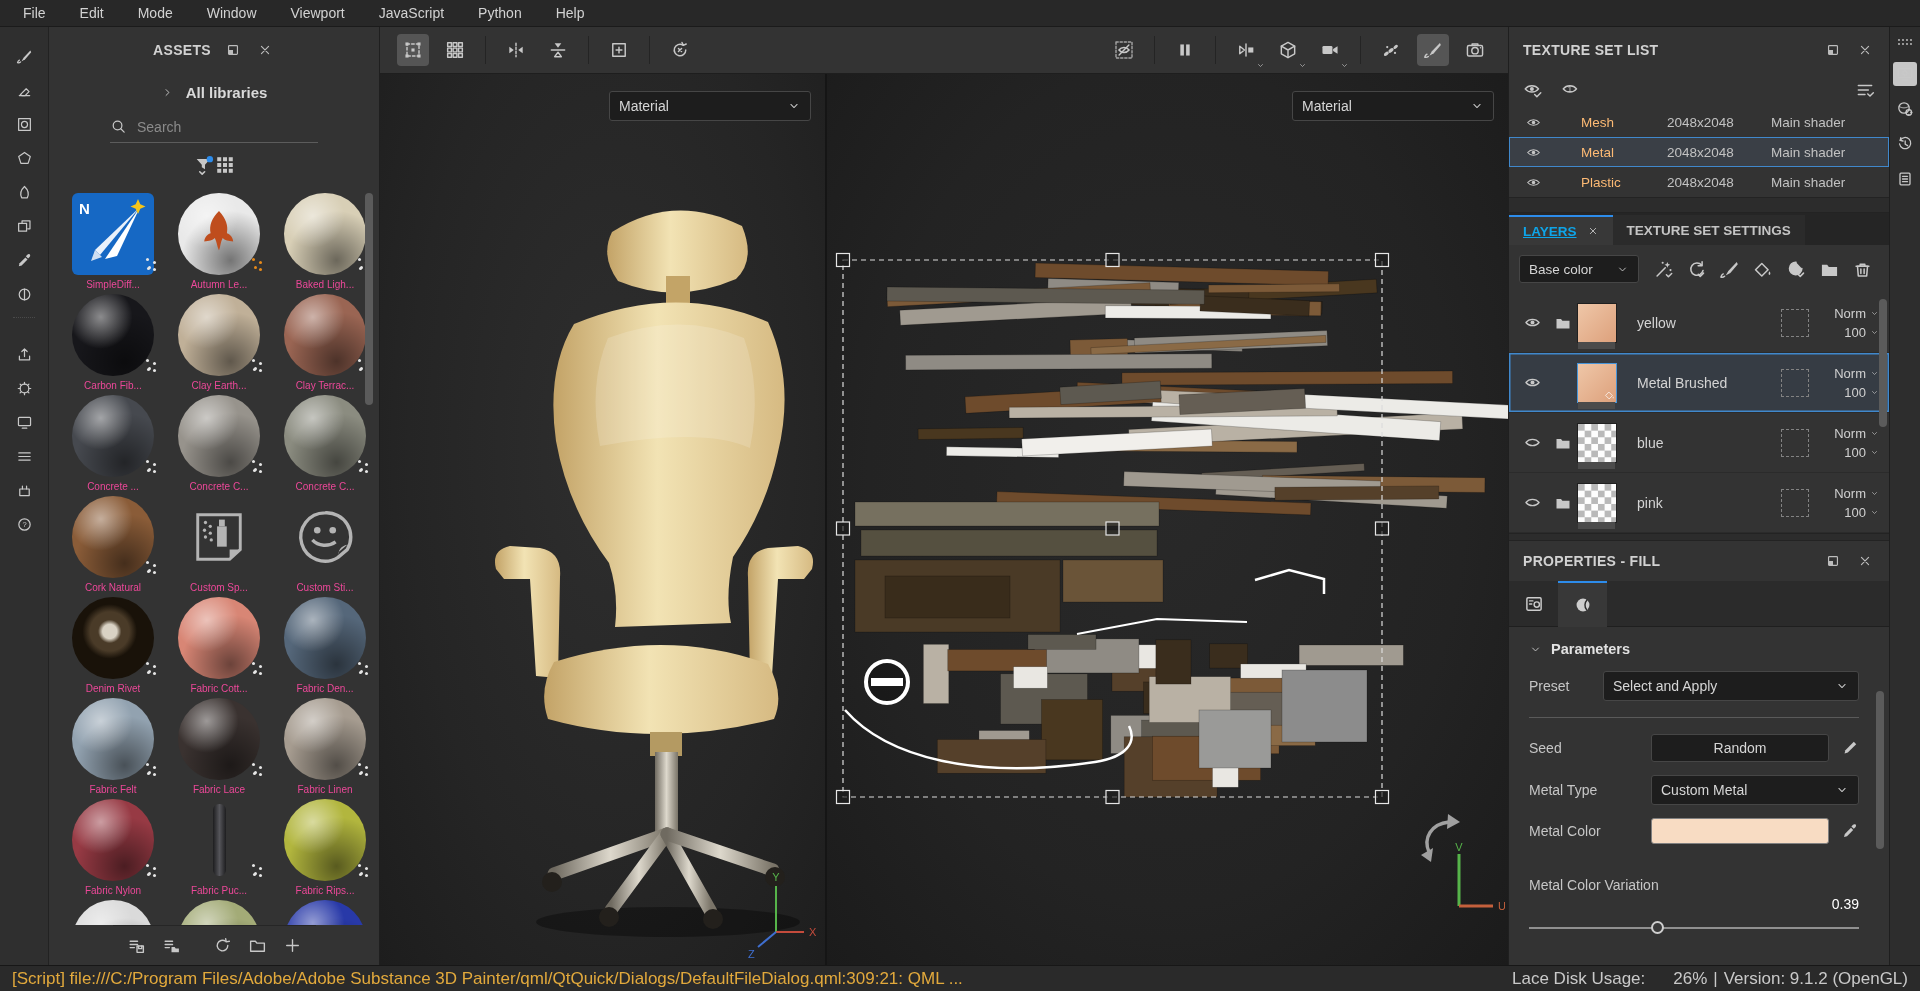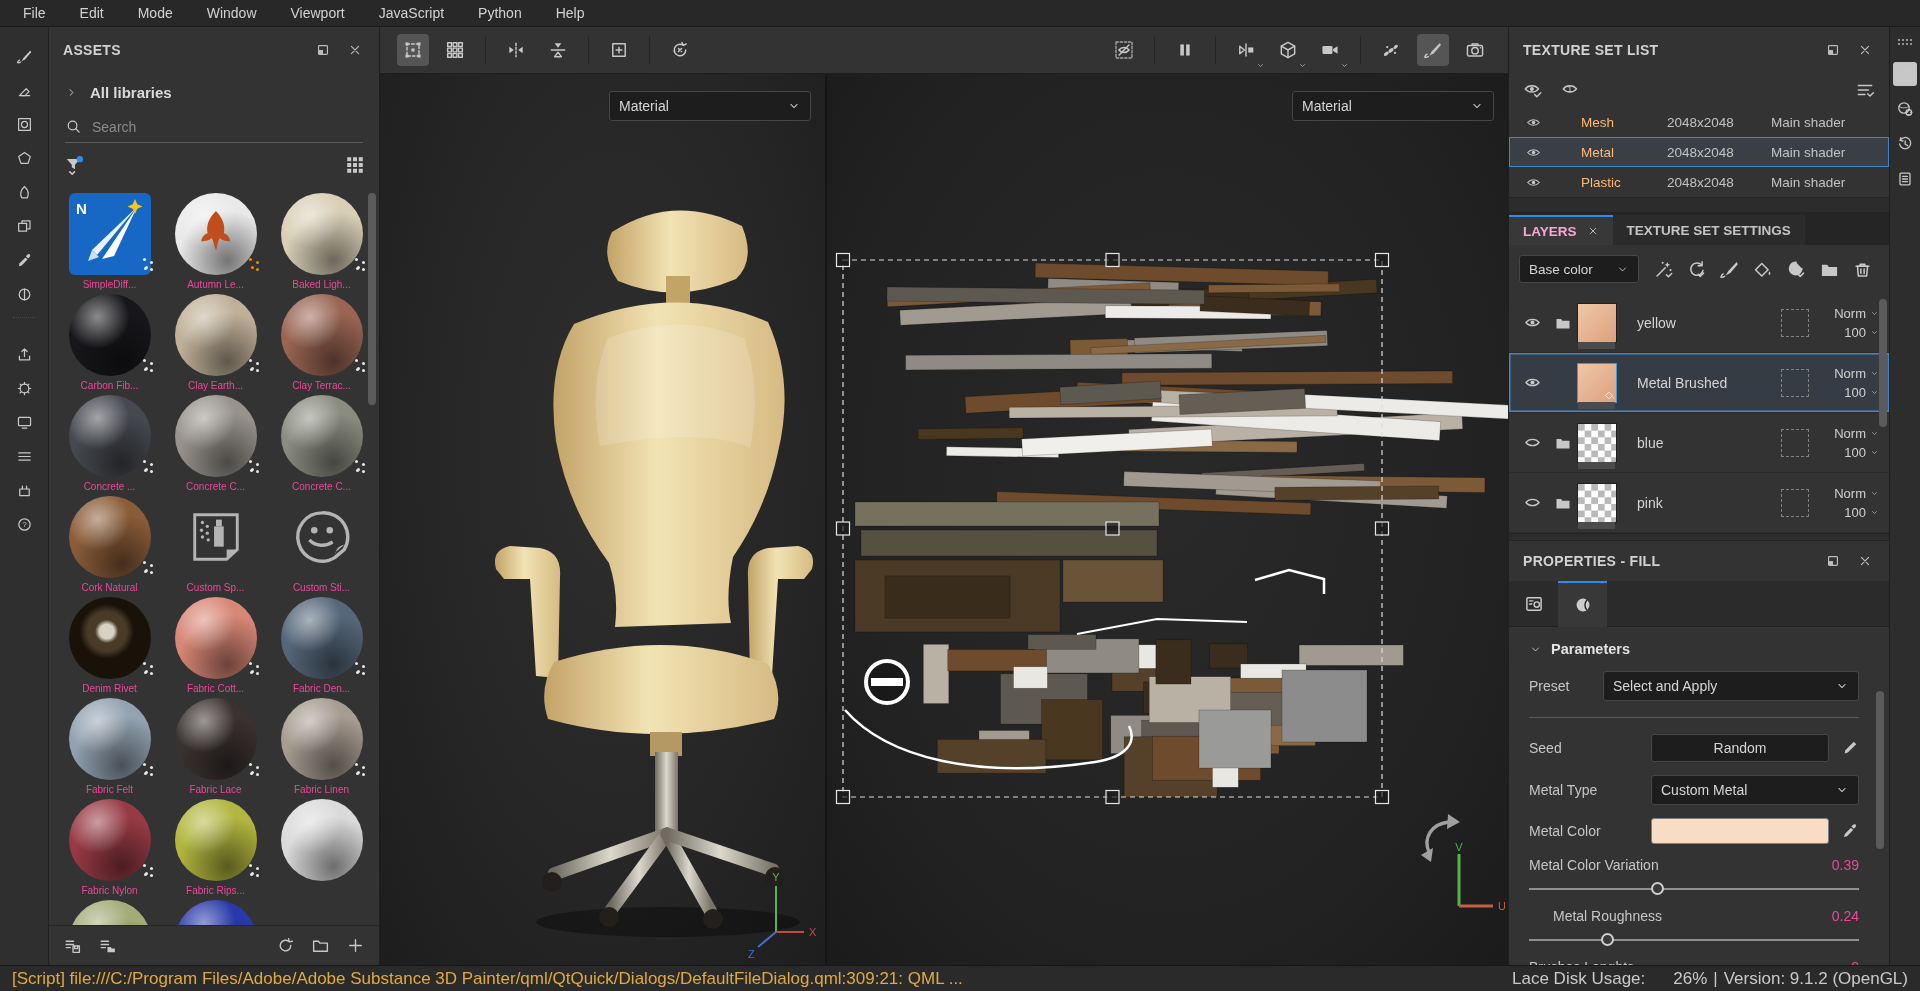--- a/index.html
+++ b/index.html
@@ -11,21 +11,21 @@
 
 #menubar{height:27px;background:#282828;display:flex;align-items:center;padding-left:6px;border-bottom:1px solid #1b1b1b;}
 .mitem{padding:0 17px;line-height:26px;font-size:14px;color:#d2d2d2;cursor:default;}
 
 #main{position:absolute;top:27px;bottom:26px;left:0;right:0;display:flex;}
 
 #toolstrip{width:49px;background:#2f2f2f;border-right:1px solid #222;display:flex;flex-direction:column;align-items:center;padding-top:14px;}
 .tsbtn{width:30px;height:30px;display:flex;align-items:center;justify-content:center;color:#6f6f6f;margin-bottom:4px;}
 .tsgap{height:14px;border-top:1px dotted #4a4a4a;width:22px;margin:4px 0 8px;}
 
-#assets{width:331px;background:#333;border-right:1px solid #1f1f1f;display:flex;flex-direction:column;position:relative;}
+#assets{width:331px;background:#333;border-right:1px solid #1f1f1f;display:flex;flex-direction:column;position:relative;align-items:center;}
 .phead{height:46px;display:flex;align-items:center;padding:0 14px;gap:12px;flex:none;}
 .ptitle{font-weight:bold;font-size:14px;color:#d2d2d2;flex:1;letter-spacing:.3px;white-space:nowrap;}
 .phbtn{width:20px;height:20px;display:flex;align-items:center;justify-content:center;color:#bdbdbd;}
 .crumb{height:38px;display:flex;align-items:center;gap:12px;padding:0 16px;flex:none;}
 .crumb .txt{font-weight:bold;font-size:15px;color:#dadada;}
 .searchrow{height:32px;margin:0 16px;border-bottom:1px solid #5c5c5c;display:flex;align-items:center;gap:10px;flex:none;}
 .searchrow input{background:transparent;border:none;outline:none;color:#c0c0c0;font-size:14px;flex:1;font-family:inherit;}
 .searchrow input::placeholder{color:#8b8b8b;}
 .filterrow{height:44px;display:flex;align-items:center;padding:0 14px;flex:none;}
 .fspacer{flex:1;}
@@ -68,21 +68,21 @@
 
 #rightpanel{width:381px;background:#333;border-left:1px solid #1f1f1f;display:flex;flex-direction:column;}
 .tslicons{height:34px;display:flex;align-items:center;padding:0 14px;gap:18px;flex:none;}
 .tslrow{height:30px;display:grid;grid-template-columns:32px 1fr 104px 118px;align-items:center;padding-left:8px;font-size:13.5px;flex:none;}
 .tslrow .tname{font-weight:normal;color:#fdba74;padding-left:32px;}
 .tslrow .tres,.tslrow .tshader{color:#c2c2c2;}
 .tslrow.sel{background:#3a3f46;box-shadow:inset 0 0 0 1px #4088cc;}
 .paneldiv{height:16px;background:#2c2c2c;border-top:1px solid #232323;border-bottom:1px solid #232323;flex:none;}
 #tabsrow{height:32px;background:#252525;display:flex;align-items:flex-end;flex:none;}
 .tab{height:30px;padding:0 14px;display:flex;align-items:center;gap:10px;font-weight:bold;font-size:13.5px;color:#c4c4c4;background:#2b2b2b;cursor:default;white-space:nowrap;}
-.tab.active{background:#383838;border-top:2px solid #2d8ceb;color:#f9a8d4;}
+.tab.active{background:#383838;border-top:2px solid #2d8ceb;color:#0ea5e9;text-decoration:underline;}
 #layertools{height:48px;display:flex;align-items:center;padding:0 10px;flex:none;position:relative;}
 .dd.small{height:28px;width:120px;font-size:13.5px;}
 .ltools-icons{flex:1;display:flex;justify-content:space-around;align-items:center;padding-left:8px;}
 #layerRows{flex:none;position:relative;}
 .lrow{height:60px;position:relative;display:grid;grid-template-columns:34px 28px 48px 1fr 44px 72px;align-items:center;border-bottom:1px solid #2b2b2b;padding-left:6px;background:#333;}
 .lrow.sel{background:#363c44;box-shadow:inset 0 0 0 1.5px #4088cc;}
 .eyebtn{display:flex;align-items:center;justify-content:center;}
 .eyebtn.dim{color:#9a9a9a;}
 .lthumb{width:40px;height:40px;border:1px solid #202020;position:relative;display:flex;align-items:flex-end;justify-content:flex-end;}
 .lthumb.peach{background:linear-gradient(135deg,#efc7a8,#dda17c);}
@@ -103,21 +103,21 @@
 #propbody{flex:1;padding:12px 30px 0 20px;position:relative;overflow:hidden;background:#333;}
 .psection{display:flex;align-items:center;gap:9px;font-weight:bold;font-size:14.5px;color:#e2e2e2;margin:2px 0 14px;}
 .prow{display:flex;align-items:center;margin-bottom:13px;gap:12px;}
 .plabel{width:110px;color:#c6c6c6;font-size:14px;flex:none;}
 .plabel.narrow{width:62px;}
 .pdivider{height:1px;background:#5a5a5a;margin:16px 0 16px;}
 .pbtn{flex:1;height:28px;background:#1d1d1d;border:1px solid #464646;border-radius:3px;display:flex;align-items:center;justify-content:center;font-size:14px;color:#d6d6d6;}
 .swatch{flex:1;height:26px;border-radius:3px;border:1px solid #808080;}
 .sliderrow{margin:4px 0 18px;}
 .slabelrow{display:flex;justify-content:space-between;align-items:center;}
-.sval{font-size:14px;color:#ec4899;}
+.sval{font-size:14px;color:#ffffff;margin-top:39px;}
 .strack{height:2px;background:#909090;position:relative;margin-top:15px;}
 .sknob{position:absolute;top:-6px;width:13px;height:13px;border-radius:50%;border:2px solid #cfcfcf;background:#3a3a3a;}
 #propScroll{right:5px;top:64px;height:158px;}
 
 #rightstrip{width:31px;background:#2d2d2d;border-left:1px solid #1e1e1e;display:flex;flex-direction:column;align-items:center;padding-top:6px;gap:11px;}
 .rsbtn{width:24px;height:24px;border-radius:3px;display:flex;align-items:center;justify-content:center;color:#c2c2c2;}
 .rsbtn.active{background:#c6c6c6;color:#2b2b2b;}
 
 #statusbar{position:absolute;left:0;right:0;bottom:0;height:26px;background:#2a2a2a;border-top:1px solid #171717;display:flex;align-items:center;padding:0 12px;font-size:17px;}
 #statusmsg{color:#e2a93c;flex:1;white-space:nowrap;overflow:hidden;text-overfl ow:ellipsis;}
@@ -470,20 +470,27 @@
               <span class="badge"></span>
             </div>
             <div class="alabel">Fabric Linen</div>
           </div>
           <div class="tile">
             <div class="thumb">
               <div class="ball" style="background-color: rgb(151, 58, 68);"></div>
               <span class="badge"></span>
             </div>
             <div class="alabel">Fabric Nylon</div>
+          </div>
+          <div class="tile">
+            <div class="thumb">
+              <div class="puck"></div>
+              <span class="badge"></span>
+            </div>
+            <div class="alabel">Fabric Puc...</div>
           </div>
           <div class="tile">
             <div class="thumb">
               <div class="ball" style="background-color: rgb(178, 182, 62);"></div>
               <span class="badge"></span>
             </div>
             <div class="alabel">Fabric Rips...</div>
           </div>
           <div class="tile">
             <div class="thumb">

